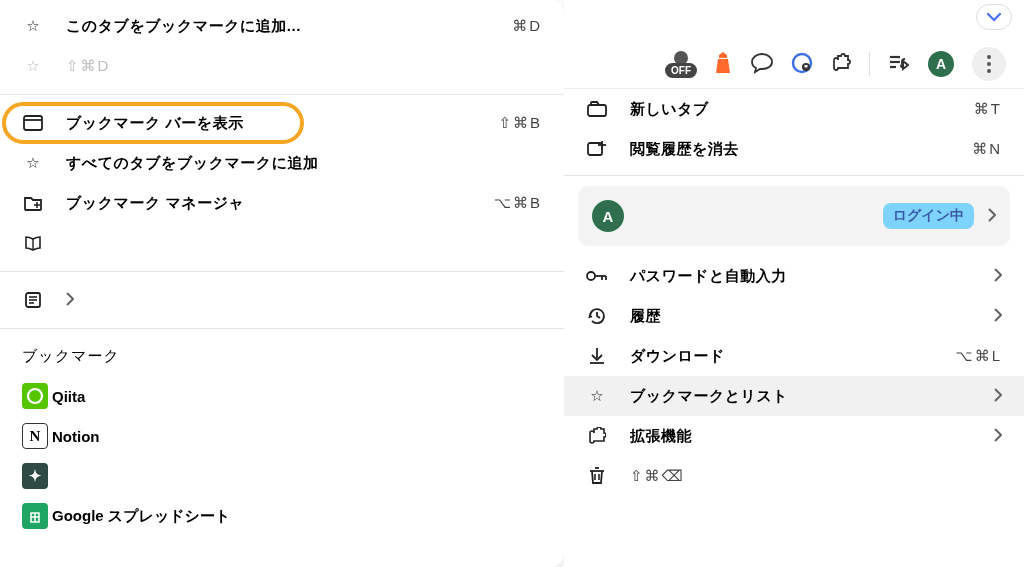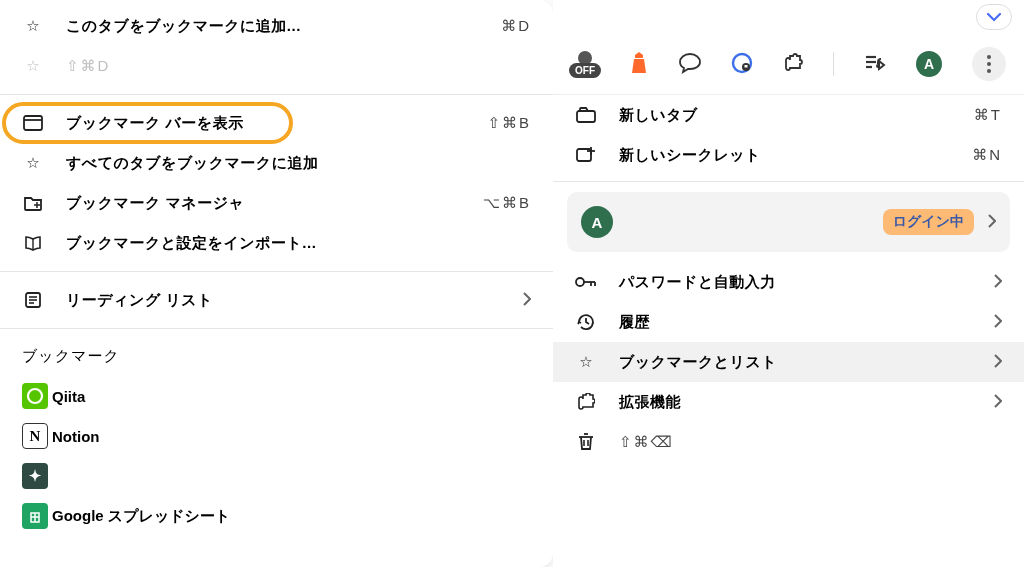--- a/index.html
+++ b/index.html
@@ -66,21 +66,21 @@
 
   
   .right-side {
     flex: 1;
     position: relative;
     background: #fff;
   }
   .toolbar {
     height: 48px;
     display: flex; align-items: center; justify-content: flex-end;
-    gap: 30px; padding: 0 18px;
+    gap: 18px; padding: 0 18px;
     margin-top: 40px;
   }
   .badge-off {
     background: #444; color: #fff; font-size: 10px; font-weight: 700;
     border-radius: 10px; padding: 2px 6px;
     position: relative;
   }
   .badge-wrap { position: relative; width: 28px; height: 24px; display:flex;align-items:center;justify-content:center; }
   .avatar-sm {
     width: 26px; height: 26px; border-radius: 50%;
@@ -100,21 +100,20 @@
   .tool-sep { width:1px; height:24px; background:#ddd; }
 
   .chev-pill {
     position:absolute; top:4px; right:12px;
     width:36px; height:26px; border-radius:14px;
     border:1px solid #ddd; background:#fff;
     display:flex;align-items:center;justify-content:center;
   }
 
   .main-menu {
-    margin-top: 6px;
     border-top: 1px solid #eee;
   }
   .mm-item {
     display:flex; align-items:center;
     height:40px; padding: 0 22px; gap: 22px;
   }
   .mm-item.hover { background:#f1f1f1; }
   .mm-item .lbl { flex:1; font-weight:650; letter-spacing:.5px; }
   .mm-item .sc { color:#444; }
   .mm-sep { height:1px; background:#e5e5e5; margin:6px 0; }
@@ -128,21 +127,21 @@
   }
   .profile-name-bar {
     flex:1;
     height: 10px;
   }
   .profile-name-blob {
     width: 120px; height: 14px;
     background:#e4e4e4; border-radius: 8px;
   }
   .login-chip {
-    background:#fdba74; color:#3a5aa8; font-weight:650;
+    background:#7dd3fc; color:#3a5aa8; font-weight:650;
     border-radius: 8px; padding: 4px 10px; font-size: 14px;
   }
 
   .chev { color:#666; }
 </style>
 </head>
 <body>
 
 <div class="canvas">
 
@@ -189,37 +188,35 @@
         <span class="lbl">ブックマーク マネージャ</span>
         <span class="sc">⌥⌘B</span>
       </div>
       <div class="menu-item">
         <span class="icon">
           <svg width="20" height="16" viewBox="0 0 20 16">
               <path d="M3 2c3 0 5 1 7 2 2-1 4-2 7-2v11c-3 0-5 1-7 2-2-1-4-2-7-2V2z" fill="none" stroke="currentColor" stroke-width="1.6"></path>
               <line x1="10" y1="4" x2="10" y2="15" stroke="currentColor" stroke-width="1.4"></line>
             </svg>
         </span>
-        <span class="lbl">ブックマークと設定をインポート...</span>
       </div>
     </div>
 
     <div class="sep"></div>
 
     <div class="menu-section">
       <div class="menu-item">
         <span class="icon">
           <svg width="18" height="18" viewBox="0 0 18 18">
               <rect x="2" y="2" width="14" height="14" rx="2" fill="none" stroke="currentColor" stroke-width="1.8"></rect>
               <line x1="5" y1="6" x2="13" y2="6" stroke="currentColor" stroke-width="1.6"></line>
               <line x1="5" y1="9" x2="13" y2="9" stroke="currentColor" stroke-width="1.6"></line>
               <line x1="5" y1="12" x2="10" y2="12" stroke="currentColor" stroke-width="1.6"></line>
             </svg>
         </span>
-        <span class="lbl">リーディング リスト</span>
         <span class="chev">
           <svg width="8" height="14" viewBox="0 0 8 14">
               <path d="M1 1l6 6-6 6" fill="none" stroke="currentColor" stroke-width="2"></path>
             </svg>
         </span>
       </div>
     </div>
 
     <div class="sep"></div>
 
@@ -324,21 +321,21 @@
         <span class="sc">⌘T</span>
       </div>
       <div class="mm-item">
         <span class="icon">
           <svg width="20" height="18" viewBox="0 0 20 18">
               <rect x="1" y="3" width="14" height="12" rx="2" fill="none" stroke="#222" stroke-width="1.8"></rect>
               <line x1="15" y1="1" x2="15" y2="9" stroke="#222" stroke-width="1.8"></line>
               <line x1="11" y1="5" x2="19" y2="5" stroke="#222" stroke-width="1.8"></line>
             </svg>
         </span>
-        <span class="lbl">新しいシークレット</span>
+        <span class="lbl">閲覧履歴を消去</span>
         <span class="sc">⌘N</span>
       </div>
 
       <div class="mm-sep"></div>
 
       <div class="profile-row">
         <span class="avatar-lg">A</span>
         <span class="profile-name-bar"><span class="profile-name-blob"></span></span>
         <span class="login-chip">ログイン中</span>
         <span class="chev">
@@ -370,20 +367,31 @@
               <polyline points="2,12 3,10 5,11" fill="none" stroke="#222" stroke-width="1.8"></polyline>
               <polyline points="10,6 10,10 13,12" fill="none" stroke="#222" stroke-width="1.8"></polyline>
             </svg>
         </span>
         <span class="lbl">履歴</span>
         <span class="chev"><svg width="8" height="14" viewBox="0 0 8 14">
               <path d="M1 1l6 6-6 6" fill="none" stroke="currentColor" stroke-width="2"></path>
             </svg></span>
       </div>
 
+      <div class="mm-item">
+        <span class="icon">
+          <svg width="18" height="18" viewBox="0 0 18 18">
+              <line x1="9" y1="1" x2="9" y2="11" stroke="#222" stroke-width="1.8"></line>
+              <polyline points="4,8 9,13 14,8" fill="none" stroke="#222" stroke-width="1.8"></polyline>
+              <line x1="2" y1="16" x2="16" y2="16" stroke="#222" stroke-width="1.8"></line>
+            </svg>
+        </span>
+        <span class="lbl">ダウンロード</span>
+        <span class="sc">⌥⌘L</span>
+      </div>
 
       <div class="mm-item hover">
         <span class="icon">☆</span>
         <span class="lbl">ブックマークとリスト</span>
         <span class="chev"><svg width="8" height="14" viewBox="0 0 8 14">
               <path d="M1 1l6 6-6 6" fill="none" stroke="currentColor" stroke-width="2"></path>
             </svg></span>
       </div>
 
       <div class="mm-item">

